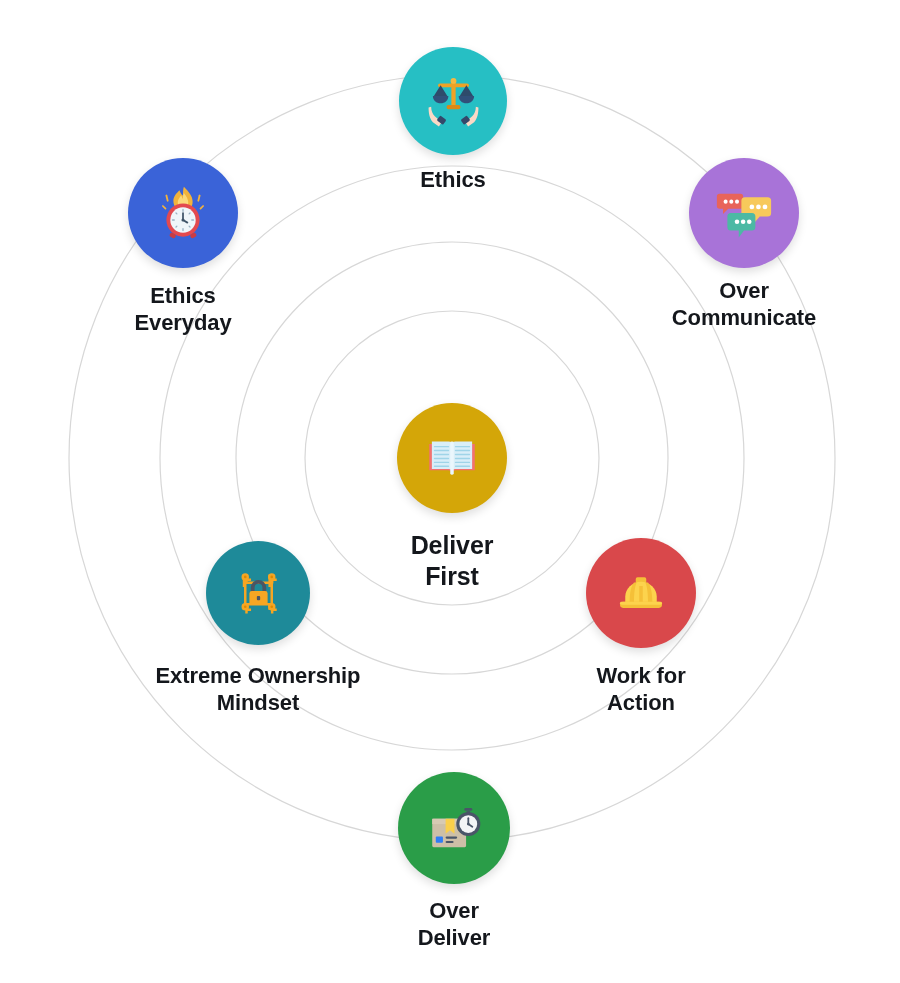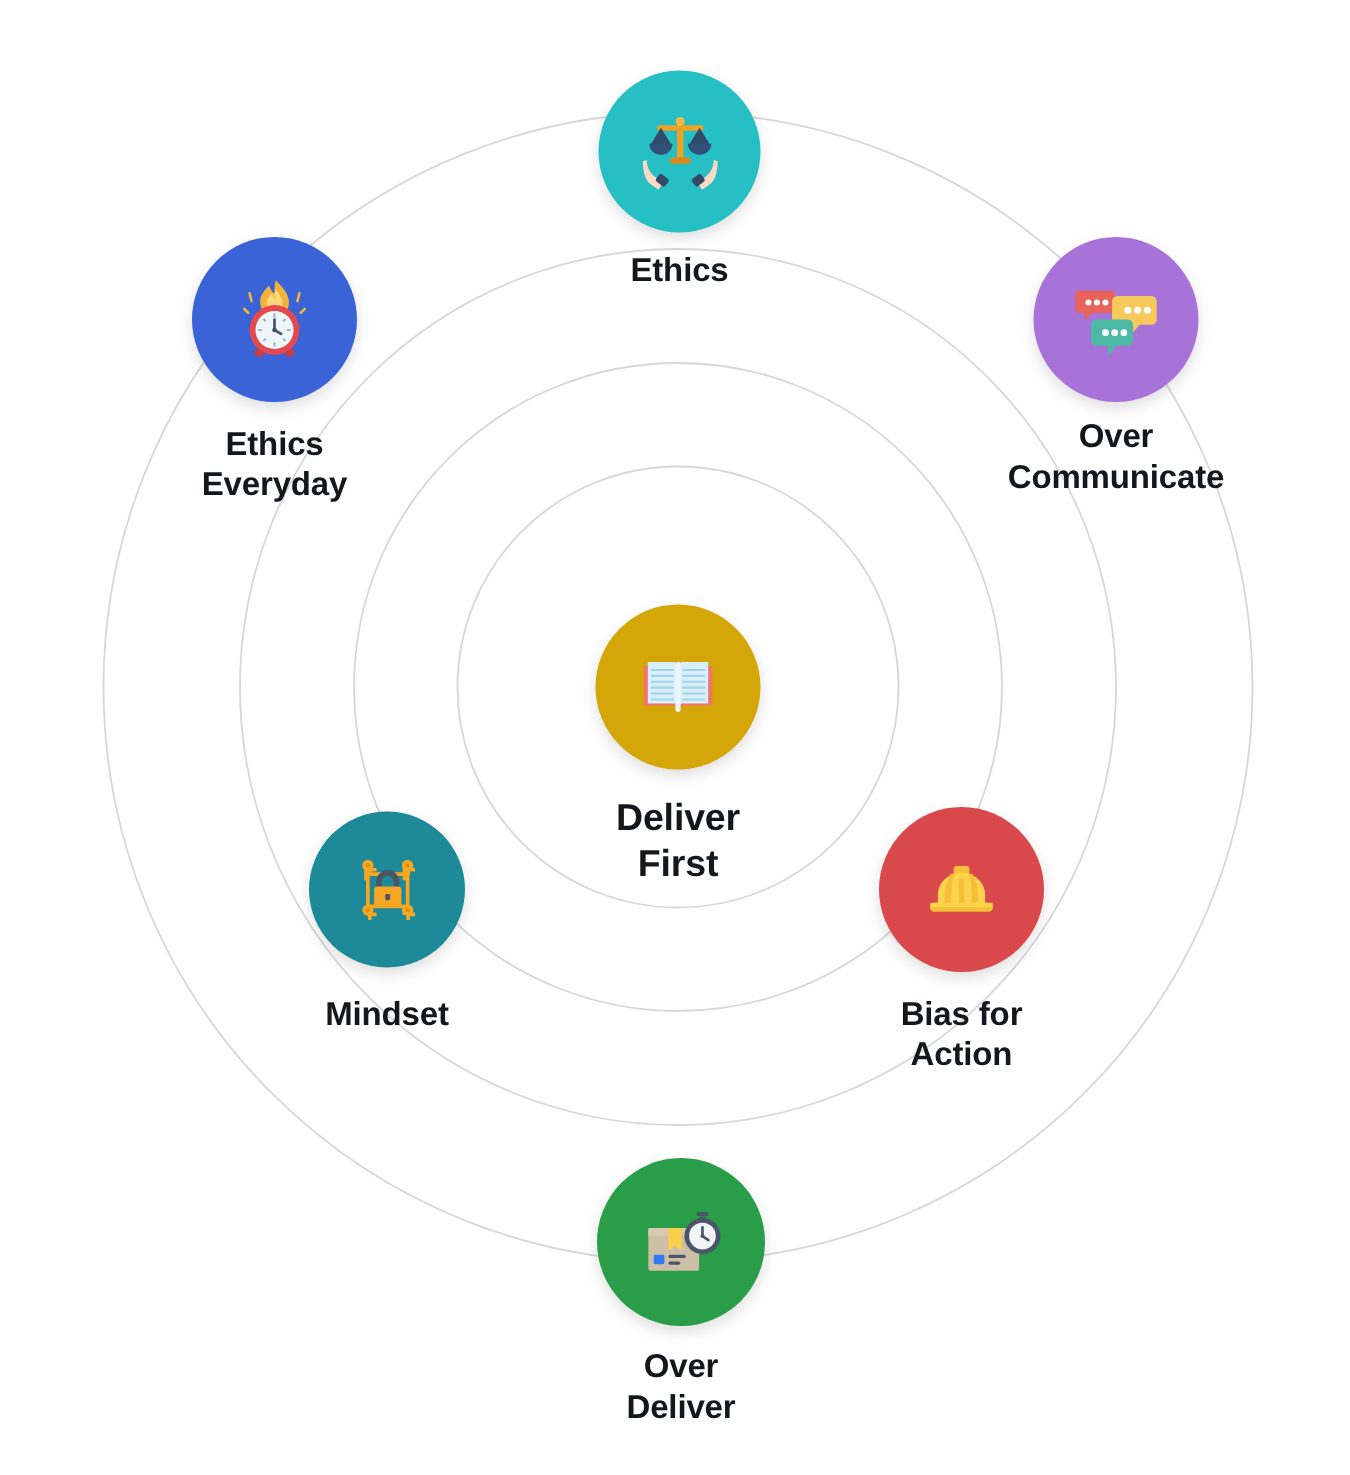--- a/index.html
+++ b/index.html
@@ -204,37 +204,37 @@
                 <path d="M44 45h6v5h4v3h-4v3h-3v-4h-3z"></path>
                 <circle cx="48" cy="48" r="4.5"></circle>
                 <circle cx="48" cy="48" r="1.6" fill="#E08A00"></circle>
               </g>
               <path d="M25 30v-5a7 7 0 0 1 14 0v5" stroke="#4B5563" stroke-width="4.5" fill="none"></path>
               <rect x="21" y="29" width="22" height="17" rx="3" fill="#F5A623"></rect>
               <rect x="30" y="35" width="4" height="5" rx="1.2" fill="#4B5563"></rect>
             </svg>
           </span>
         </div>
-        <div class="node-label" style="font-size: 22px; top: 663px; left: 0px; width: 900px; transform: translateX(-192px);"><span class="l2">Mindset</span></div>
+        <div class="node-label" style="font-size: 22px; top: 663px; left: 0px; width: 900px; transform: translateX(-192px);"><span class="l1">Extreme Ownership</span><span class="l2">Mindset</span></div>
       </div>
       <div class="node">
         <div class="bubble" style="left: 586px; top: 538px; width: 110px; height: 110px; background: rgb(217, 72, 75);">
           <span>
             <svg width="56" height="56" viewBox="0 0 64 64">
               <rect x="26" y="14" width="12" height="7" rx="2" fill="#F5C038"></rect>
               <path d="M14 44V36c0-9 8-17 18-17s18 8 18 17v8z" fill="#FCD34D"></path>
               <path d="M27 20c-2 5-3 11-3 24h-5c0-14 2-20 5-24z" fill="#F5C038"></path>
               <path d="M37 20c2 5 3 11 3 24h5c0-14-2-20-5-24z" fill="#F5C038"></path>
               <rect x="30" y="24" width="4" height="20" fill="#F5C038"></rect>
               <rect x="8" y="42" width="48" height="7" rx="3.5" fill="#F5C038"></rect>
               <rect x="8" y="42" width="48" height="3.4" rx="1.7" fill="#FCD34D"></rect>
             </svg>
           </span>
         </div>
-        <div class="node-label" style="font-size: 22px; top: 663px; left: 0px; width: 900px; transform: translateX(191px);"><span class="l1">Bias for</span><span class="l2">Action</span></div>
+        <div class="node-label" style="font-size: 22px; top: 663px; left: 0px; width: 900px; transform: translateX(191px);"><span class="l1">Work for</span><span class="l2">Action</span></div>
       </div>
       <div class="node">
         <div class="bubble" style="left: 398px; top: 772px; width: 112px; height: 112px; background: rgb(42, 157, 72);">
           <span>
             <svg width="57" height="57" viewBox="0 0 64 64">
               <rect x="7" y="21" width="38" height="32" rx="1.5" fill="#CDBFA7"></rect>
               <rect x="7" y="21" width="38" height="6" fill="#D7CAB3"></rect>
               <path d="M22 21h10v17l-5-4-5 4z" fill="#FACF4A"></path>
               <rect x="11" y="41" width="8" height="7" rx="1" fill="#2F7DF6"></rect>
               <g fill="#4A5568">

